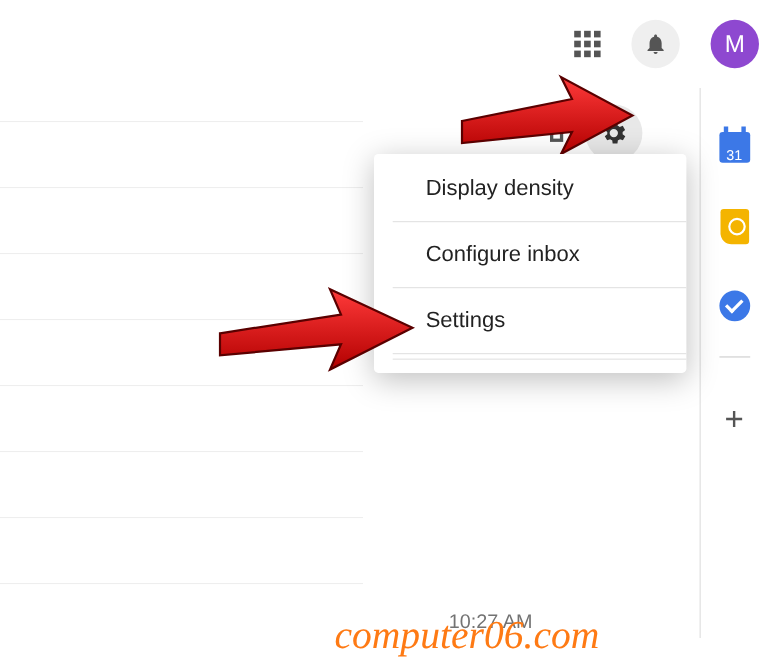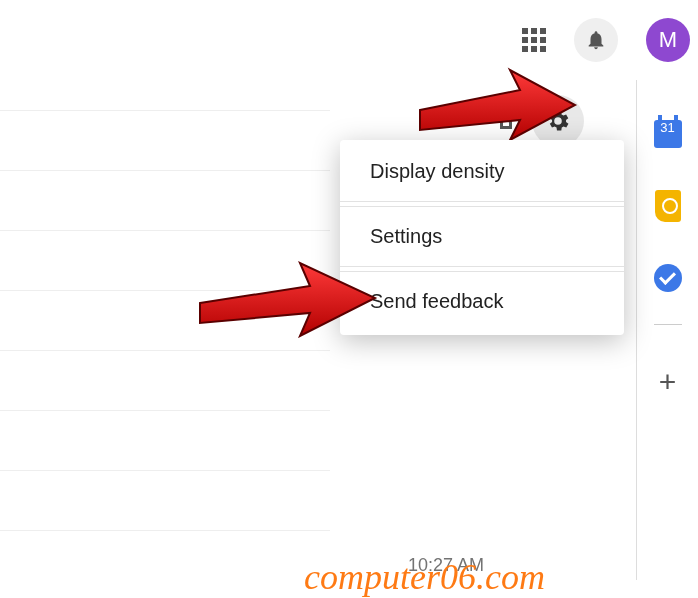--- a/index.html
+++ b/index.html
@@ -60,21 +60,21 @@
 
   
   .menu {
     position: absolute;
     top: 140px;
     left: 340px;
     width: 284px;
     background: #fff;
     border-radius: 4px;
     box-shadow: 0 6px 28px rgba(0,0,0,0.25);
-    padding: 6px 0 8px 0;
+    padding: 6px 0 8px 17px;
     z-index: 10;
   }
   .menu-item {
     padding: 14px 30px;
     font-size: 20px;
     color: #222;
     cursor: pointer;
   }
   .menu-divider {
     height: 1px; background: #e2e2e2; margin: 4px 0;
@@ -90,21 +90,21 @@
     background: #fff;
     border-left: 1px solid #ddd;
     display: flex;
     flex-direction: column;
     align-items: center;
     padding-top: 40px;
     gap: 42px;
   }
   .sp-cal {
     width: 28px; height: 28px; background:#3c78e7; color:#fff;
-    display:flex; align-items:flex-start; justify-content:center;
+    display:flex; align-items:flex-end; justify-content:center;
     font-size:13px; border-radius:3px; position:relative;
   }
   .sp-cal::before {
     content:""; position:absolute; top:-5px; left:4px; width:4px; height:6px; background:#3c78e7;
   }
   .sp-cal::after {
     content:""; position:absolute; top:-5px; right:4px; width:4px; height:6px; background:#3c78e7;
   }
   .sp-keep {
     width: 26px; height: 32px; background:#f4b400; border-radius:3px 3px 3px 10px;
@@ -187,25 +187,25 @@
 
 <div class="gear-wrap">
   <svg width="26" height="26" viewBox="0 0 24 24">
     <path fill="#333" d="M19.4 13l.05-1-.05-1 2.1-1.6-2-3.5-2.5 1a7 7 0 0 0-1.7-1l-.4-2.6h-4l-.4 2.6a7 7 0 0 0-1.7 1l-2.5-1-2 3.5L6.55 11l-.05 1 .05 1-2.1 1.6 2 3.5 2.5-1a7 7 0 0 0 1.7 1l.4 2.6h4l.4-2.6a7 7 0 0 0 1.7-1l2.5 1 2-3.5L19.4 13zM12 15.5A3.5 3.5 0 1 1 15.5 12 3.5 3.5 0 0 1 12 15.5z"></path>
   </svg>
 </div>
 
 <div class="menu">
   <div class="menu-item"><span>Display density</span></div>
   <div class="menu-divider"></div>
+  <div class="menu-item"><span>Configure inbox</span></div>
   <div class="menu-divider"></div>
   <div class="menu-item"><span>Settings</span></div>
   <div class="menu-divider"></div>
   <div class="menu-divider"></div>
-  <div class="menu-item"><span>Send feedback</span></div>
 </div>
 
 <div class="sidepanel">
   <div class="sp-cal">
     <span>31</span>
   </div>
   <div class="sp-keep"></div>
   <div class="sp-tasks"></div>
   <div class="sp-divider"></div>
   <div class="sp-plus">+</div>

